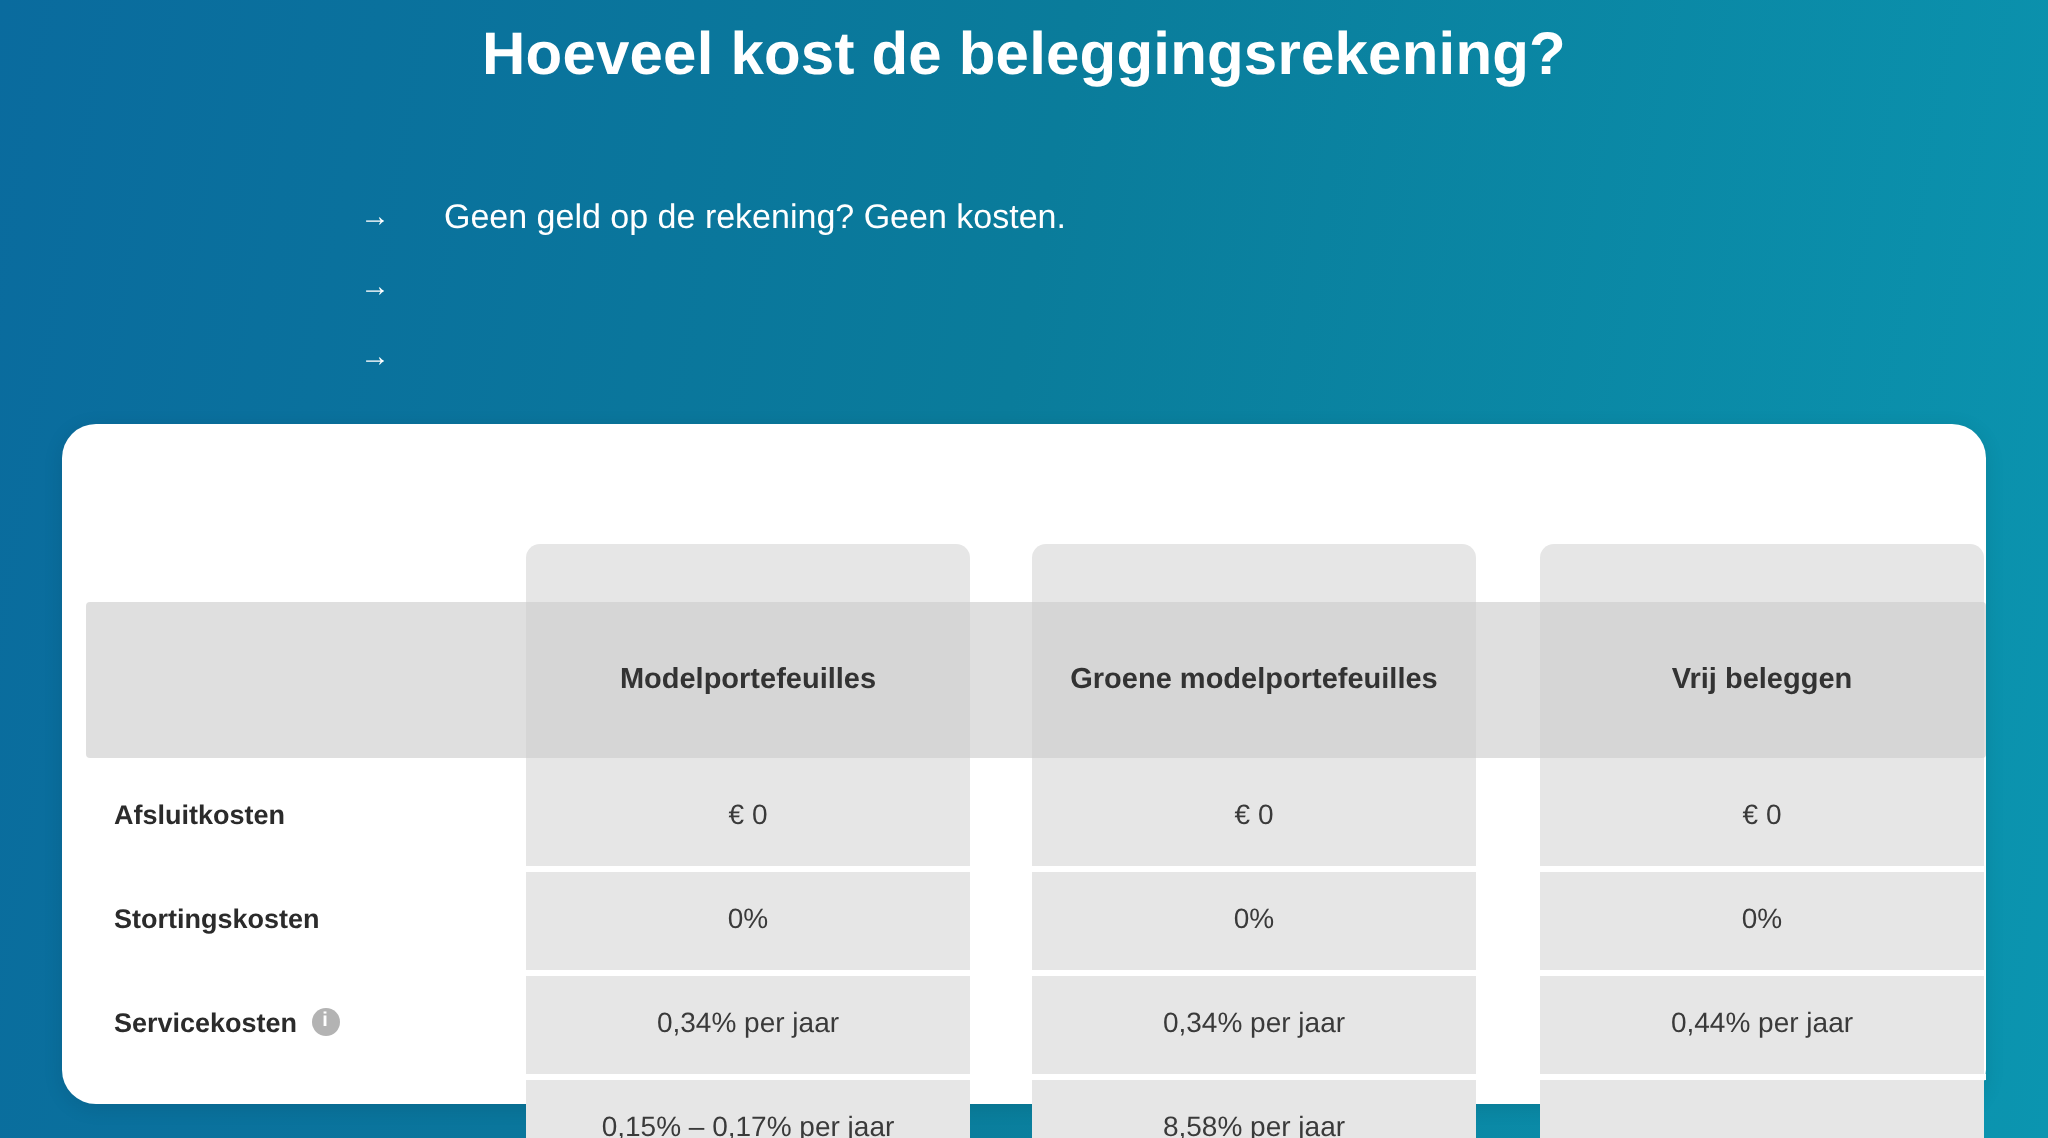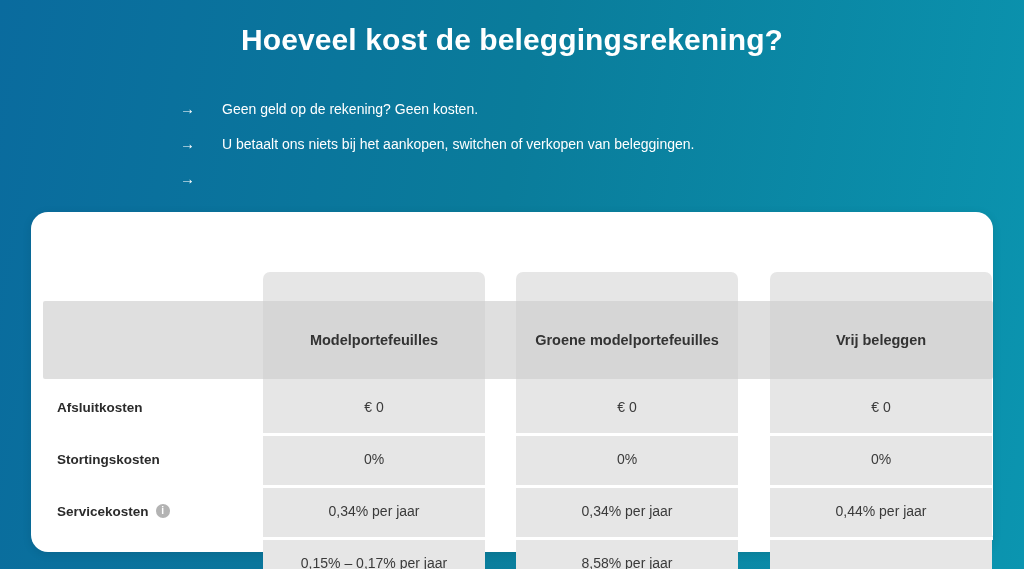--- a/index.html
+++ b/index.html
@@ -23,21 +23,21 @@
   }
 
   
   .hero {
     position: absolute;
     left: 0;
     top: 0;
     width: 1024px;
   }
   .hero-title {
-    margin: 12px;
+    margin: 0;
     padding-top: 11px;
     text-align: center;
     color: #ffffff;
     font-size: 30px;
     font-weight: bold;
     letter-spacing: 0.1px;
   }
   .hero-lead {
     position: absolute;
     left: 180px;
@@ -59,21 +59,21 @@
   }
   .bullet-arrow {
     width: 42px;
     flex: 0 0 42px;
     color: #ffffff;
     font-size: 15px;
     line-height: 20px;
   }
   .bullet-text {
     color: #ffffff;
-    font-size: 14px;
+    font-size: 17px;
     line-height: 20px;
     text-align: center;
   }
 
   
   .card {
     position: absolute;
     left: 31px;
     top: 212px;
     width: 962px;
@@ -199,21 +199,20 @@
   <div class="hero">
     <h1 class="hero-title">Hoeveel kost de beleggingsrekening?</h1>
 
     <div class="bullets">
       <div class="bullet-row">
         <span class="bullet-arrow">→</span>
         <span class="bullet-text">Geen geld op de rekening? Geen kosten.</span>
       </div>
       <div class="bullet-row">
         <span class="bullet-arrow">→</span>
-        <span class="bullet-text">U betaalt ons niets bij het aankopen, switchen of verkopen van beleggingen.</span>
       </div>
       <div class="bullet-row">
         <span class="bullet-arrow">→</span>
       </div>
     </div>
   </div>
 
   <div class="card">
     <div class="table-area">
 

